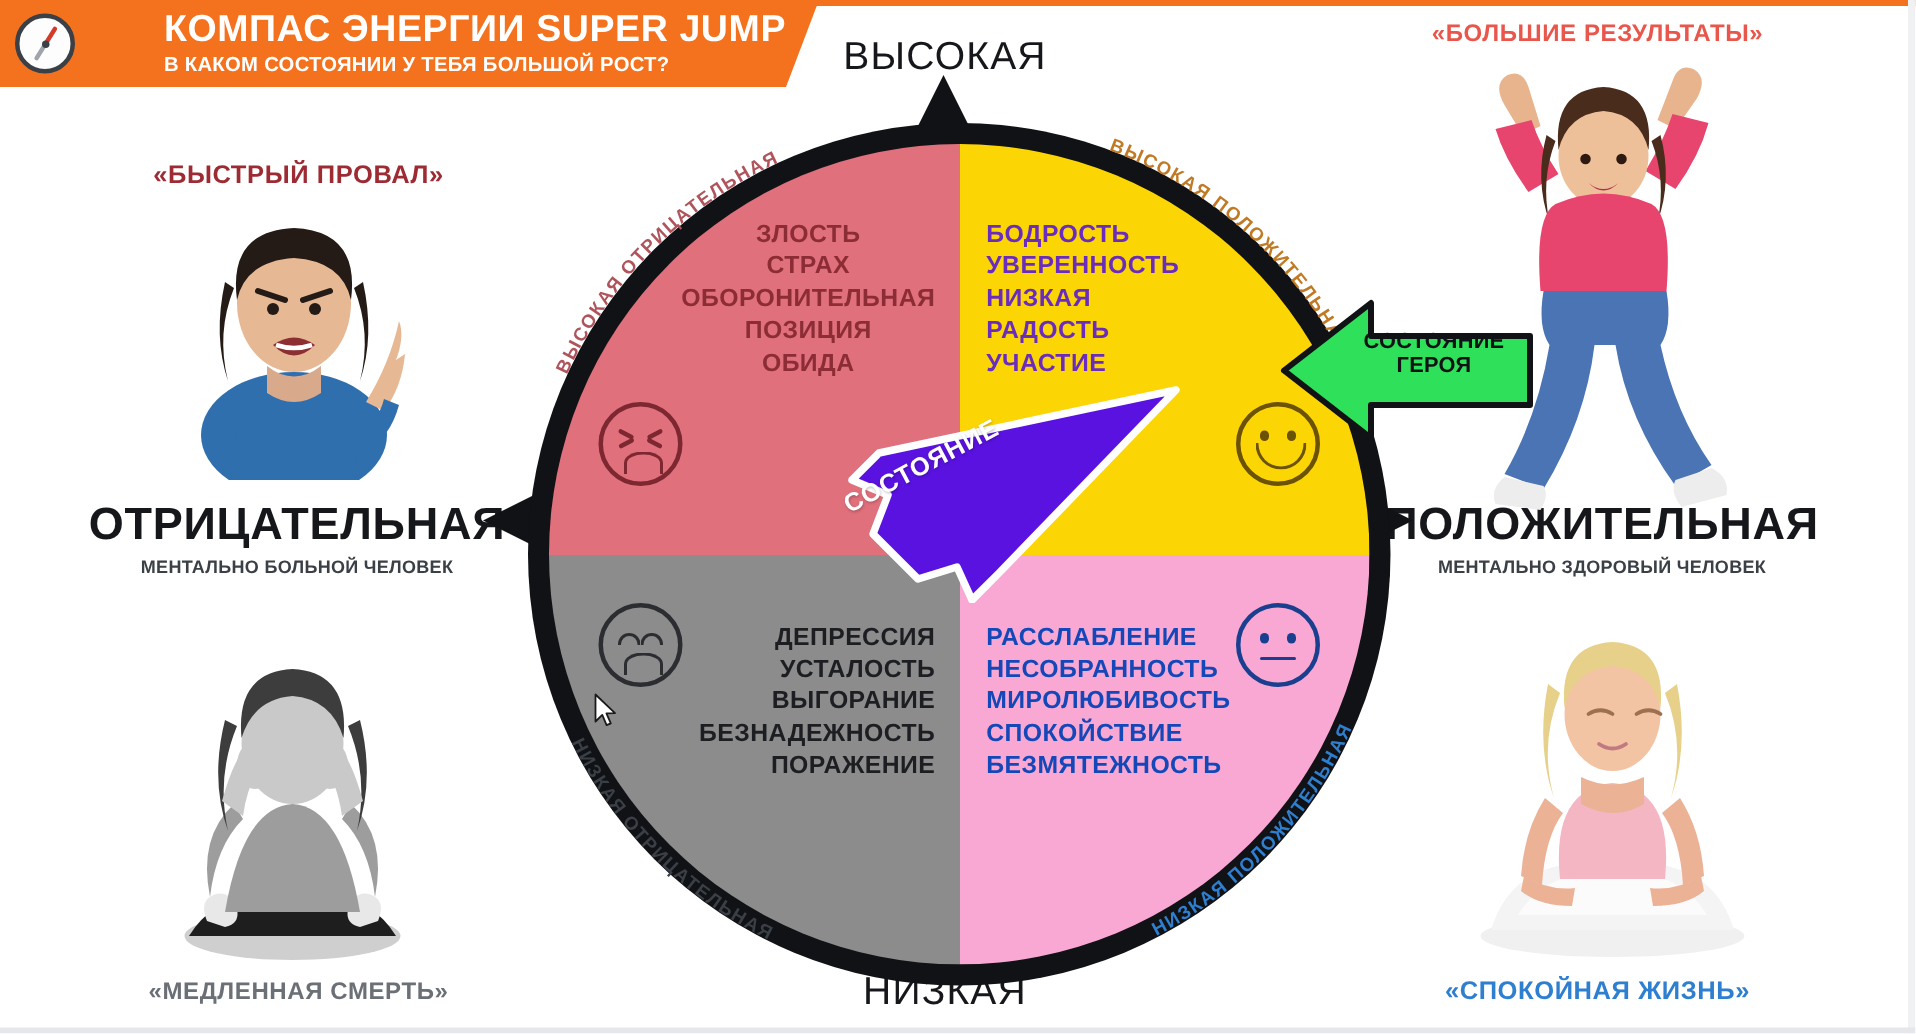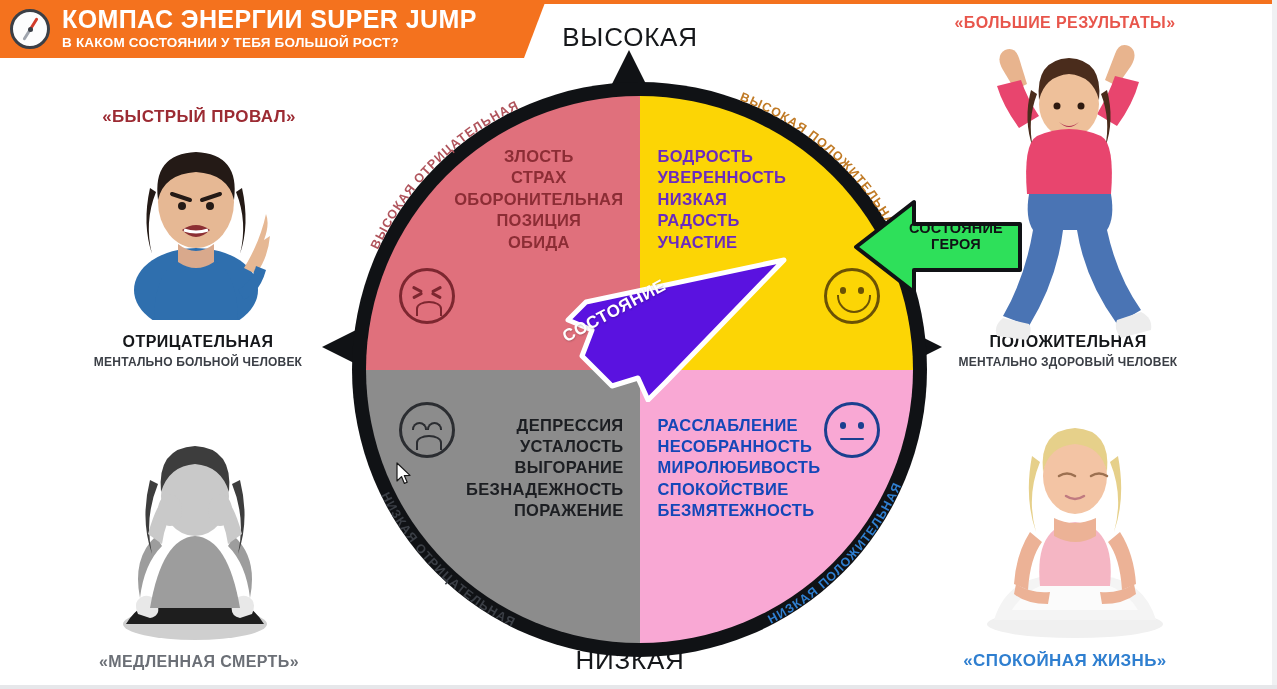--- a/index.html
+++ b/index.html
@@ -13,20 +13,21 @@
   .stage{position:absolute;inset:0;}
 
   
   .banner{
     position:absolute;left:0;top:0;width:524px;height:58px;
     background:#f4721e;
     color:#ffffff;
     display:flex;align-items:center;
     box-sizing:border-box;
     padding-left:10px;
+    justify-content:space-between;
   }
   .banner::after{
     content:"";position:absolute;right:-22px;top:0;
     border-top:58px solid #f4721e;
     border-right:22px solid transparent;
   }
   .compass{
     width:40px;height:40px;border-radius:50%;
     background:#fdfdfd;border:3px solid #3b3f46;
     position:relative;flex:0 0 auto;margin-right:12px;
@@ -65,21 +66,21 @@
   .cap-calm      {left:900px; top:651px; width:330px; font-size:17px; color:#2f7fd0;}
 
   
   .axis-label{
     position:absolute;text-align:center;white-space:nowrap;
     font-weight:normal;color:#15171a;
   }
   .ax-high {left:500px; top:22px;  width:260px; font-size:26px; letter-spacing:.8px;}
   .ax-low  {left:500px; top:645px; width:260px; font-size:26px; letter-spacing:.8px;}
   .ax-side {position:absolute;text-align:center;}
-  .ax-side .big{font-size:16px;font-weight:bold;color:#15171a;letter-spacing:.5px;white-space:nowrap;}
+  .ax-side .big{font-size:30px;font-weight:bold;color:#15171a;letter-spacing:.5px;white-space:nowrap;}
   .ax-side .small{font-size:12px;font-weight:bold;color:#3b3f46;letter-spacing:.2px;margin-top:4px;white-space:nowrap;}
   .ax-neg{left:30px;  top:333px; width:336px;}
   .ax-pos{left:900px; top:333px; width:336px;}
 
   
   .tri{position:absolute;width:0;height:0;}
   .tri-top{left:612px;top:50px;border-left:17px solid transparent;border-right:17px solid transparent;border-bottom:34px solid #101215;}
   .tri-bottom{left:612px;top:604px;border-left:17px solid transparent;border-right:17px solid transparent;border-top:34px solid #101215;}
   .tri-left{left:322px;top:330px;border-top:17px solid transparent;border-bottom:17px solid transparent;border-right:34px solid #101215;}
   .tri-right{left:908px;top:330px;border-top:17px solid transparent;border-bottom:17px solid transparent;border-left:34px solid #101215;}

